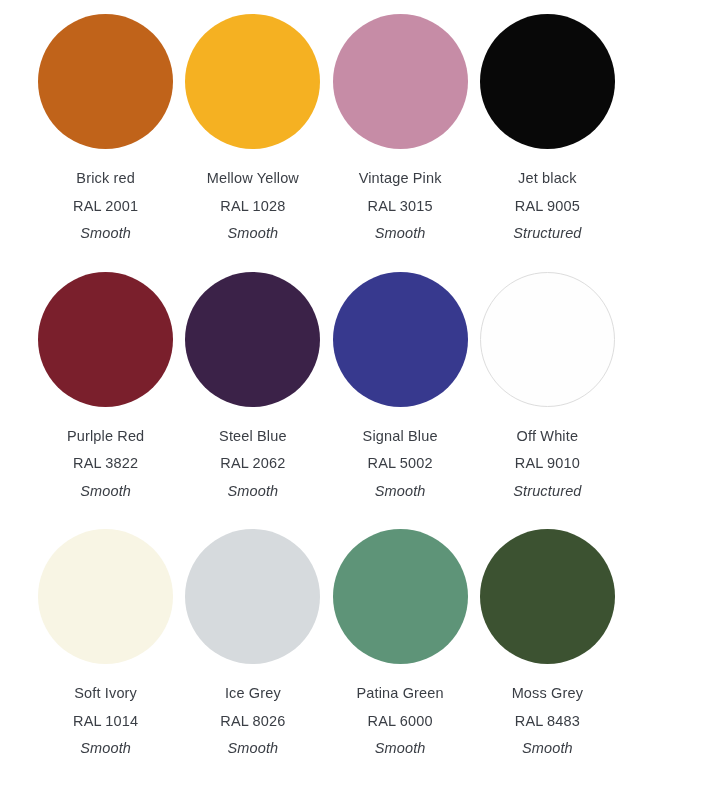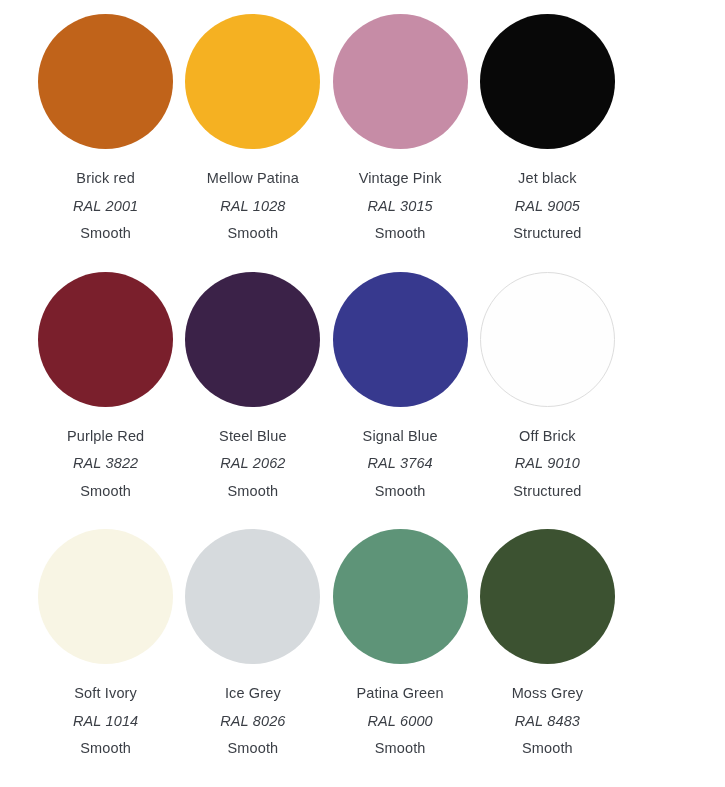--- a/index.html
+++ b/index.html
@@ -54,39 +54,39 @@
 
   .swatch-name,
   .swatch-code,
   .swatch-finish {
     display: block;
     font-size: 14.5px;
     letter-spacing: 0.15px;
     color: #3a3e45;
     white-space: nowrap;
   }
-  .swatch-code { margin-top: 13px; font-style: italic; }
-  .swatch-finish { margin-top: 13px; }
+  .swatch-code { margin-top: 13px; }
+  .swatch-finish { margin-top: 13px; font-style: italic; }
 </style>
 </head>
 <body style="background: rgb(255, 255, 255); color: rgb(58, 62, 69);">
 
 <div class="swatch-grid">
     <div class="swatch-cell">
       <div class="swatch-disc" style="background: rgb(192, 99, 26);"></div>
       <div class="swatch-caption">
         <span class="swatch-name">Brick red</span>
         <span class="swatch-code">RAL 2001</span>
         <span class="swatch-finish">Smooth</span>
       </div>
     </div>
     <div class="swatch-cell">
       <div class="swatch-disc" style="background: rgb(245, 177, 34);"></div>
       <div class="swatch-caption">
-        <span class="swatch-name">Mellow Patina</span>
+        <span class="swatch-name">Mellow Yellow</span>
         <span class="swatch-code">RAL 1028</span>
         <span class="swatch-finish">Smooth</span>
       </div>
     </div>
     <div class="swatch-cell">
       <div class="swatch-disc" style="background: rgb(198, 140, 166);"></div>
       <div class="swatch-caption">
         <span class="swatch-name">Vintage Pink</span>
         <span class="swatch-code">RAL 3015</span>
         <span class="swatch-finish">Smooth</span>
@@ -113,28 +113,28 @@
       <div class="swatch-caption">
         <span class="swatch-name">Steel Blue</span>
         <span class="swatch-code">RAL 2062</span>
         <span class="swatch-finish">Smooth</span>
       </div>
     </div>
     <div class="swatch-cell">
       <div class="swatch-disc" style="background: rgb(55, 57, 142);"></div>
       <div class="swatch-caption">
         <span class="swatch-name">Signal Blue</span>
-        <span class="swatch-code">RAL 3764</span>
+        <span class="swatch-code">RAL 5002</span>
         <span class="swatch-finish">Smooth</span>
       </div>
     </div>
     <div class="swatch-cell">
       <div class="swatch-disc" style="background: rgb(254, 254, 254); border: 1px solid rgb(221, 221, 221);"></div>
       <div class="swatch-caption">
-        <span class="swatch-name">Off Brick</span>
+        <span class="swatch-name">Off White</span>
         <span class="swatch-code">RAL 9010</span>
         <span class="swatch-finish">Structured</span>
       </div>
     </div>
     <div class="swatch-cell">
       <div class="swatch-disc" style="background: rgb(248, 245, 228);"></div>
       <div class="swatch-caption">
         <span class="swatch-name">Soft Ivory</span>
         <span class="swatch-code">RAL 1014</span>
         <span class="swatch-finish">Smooth</span>

